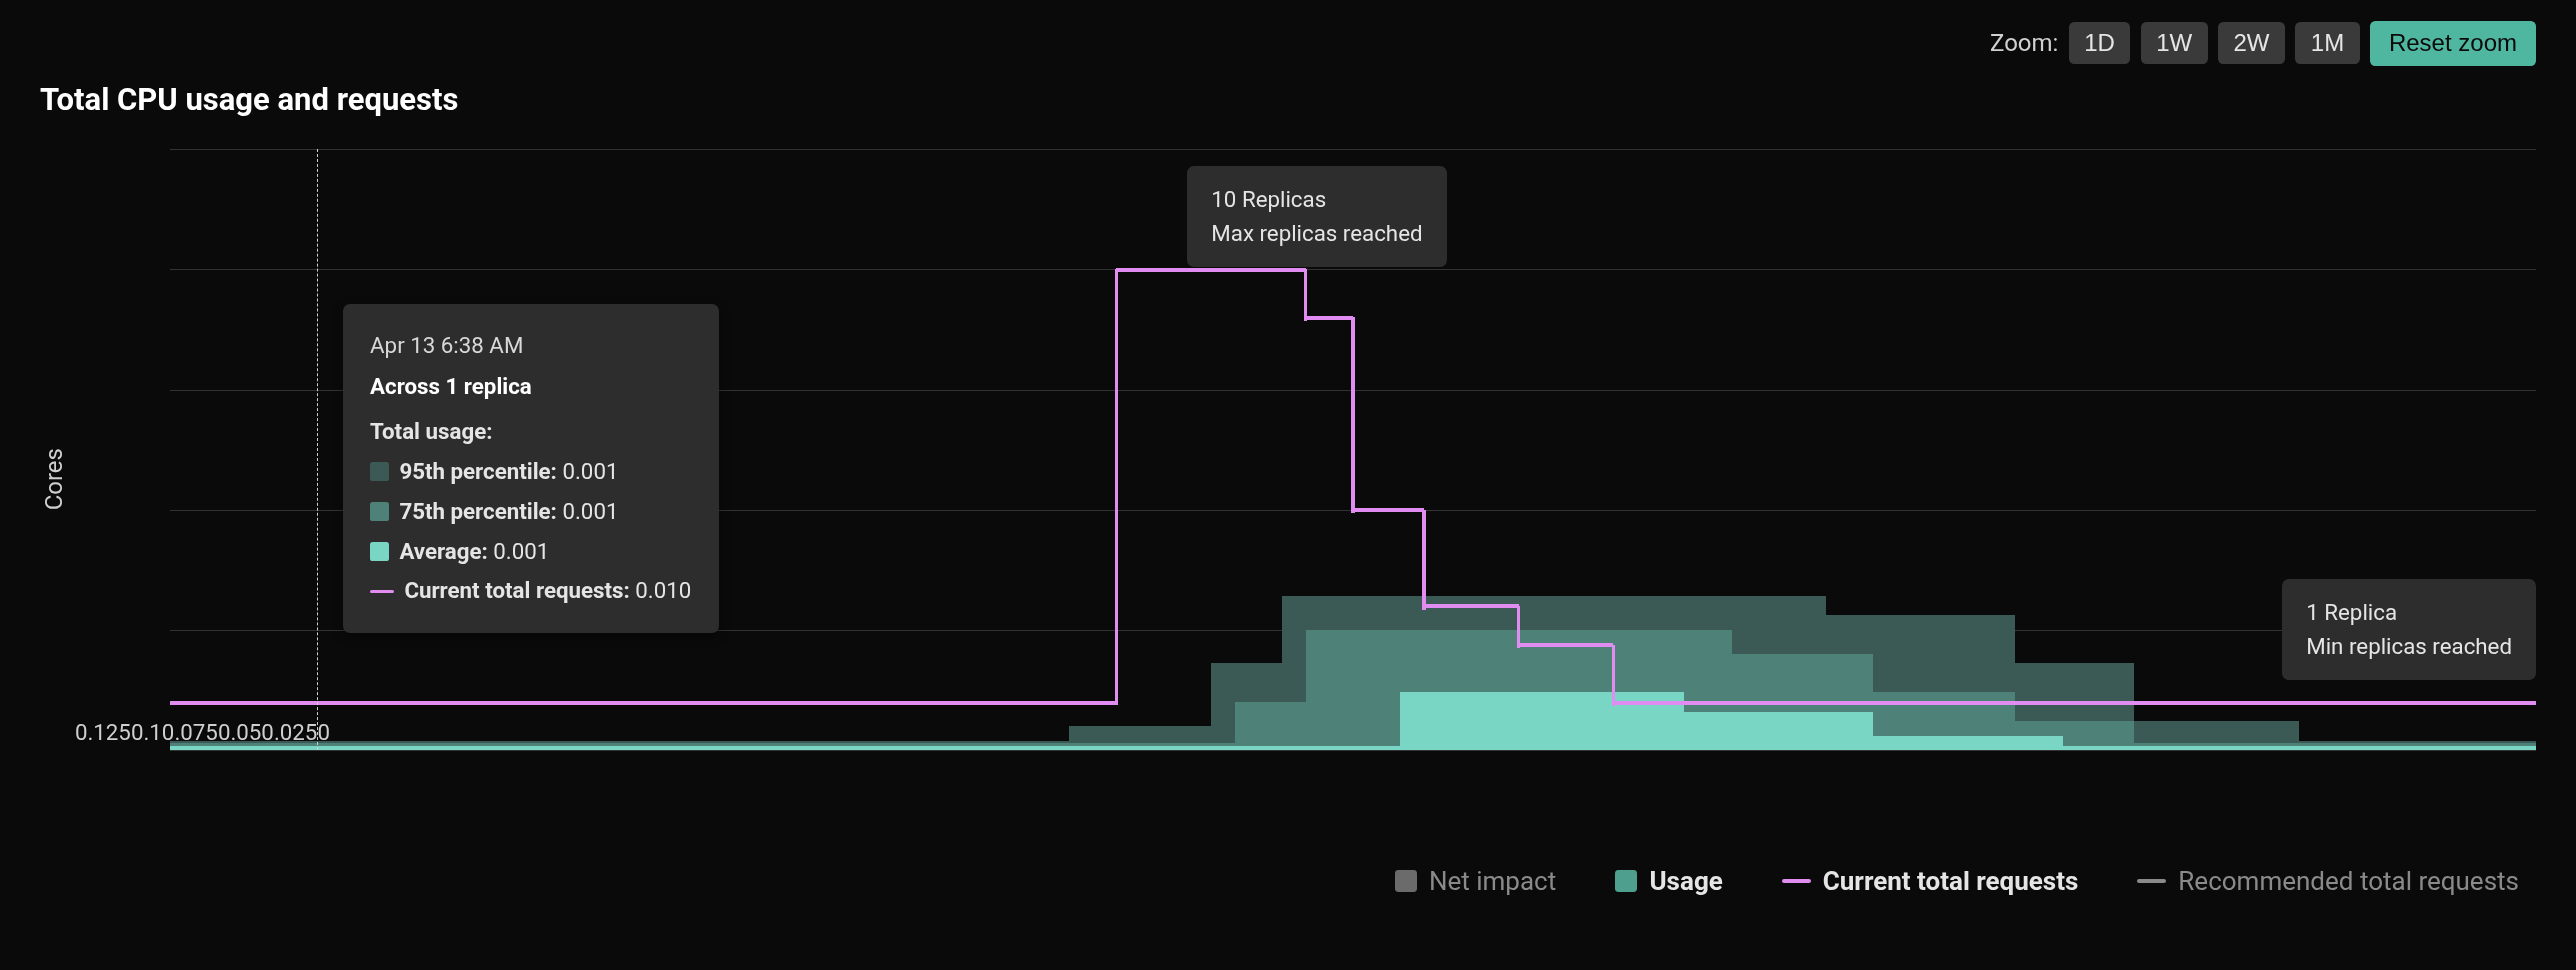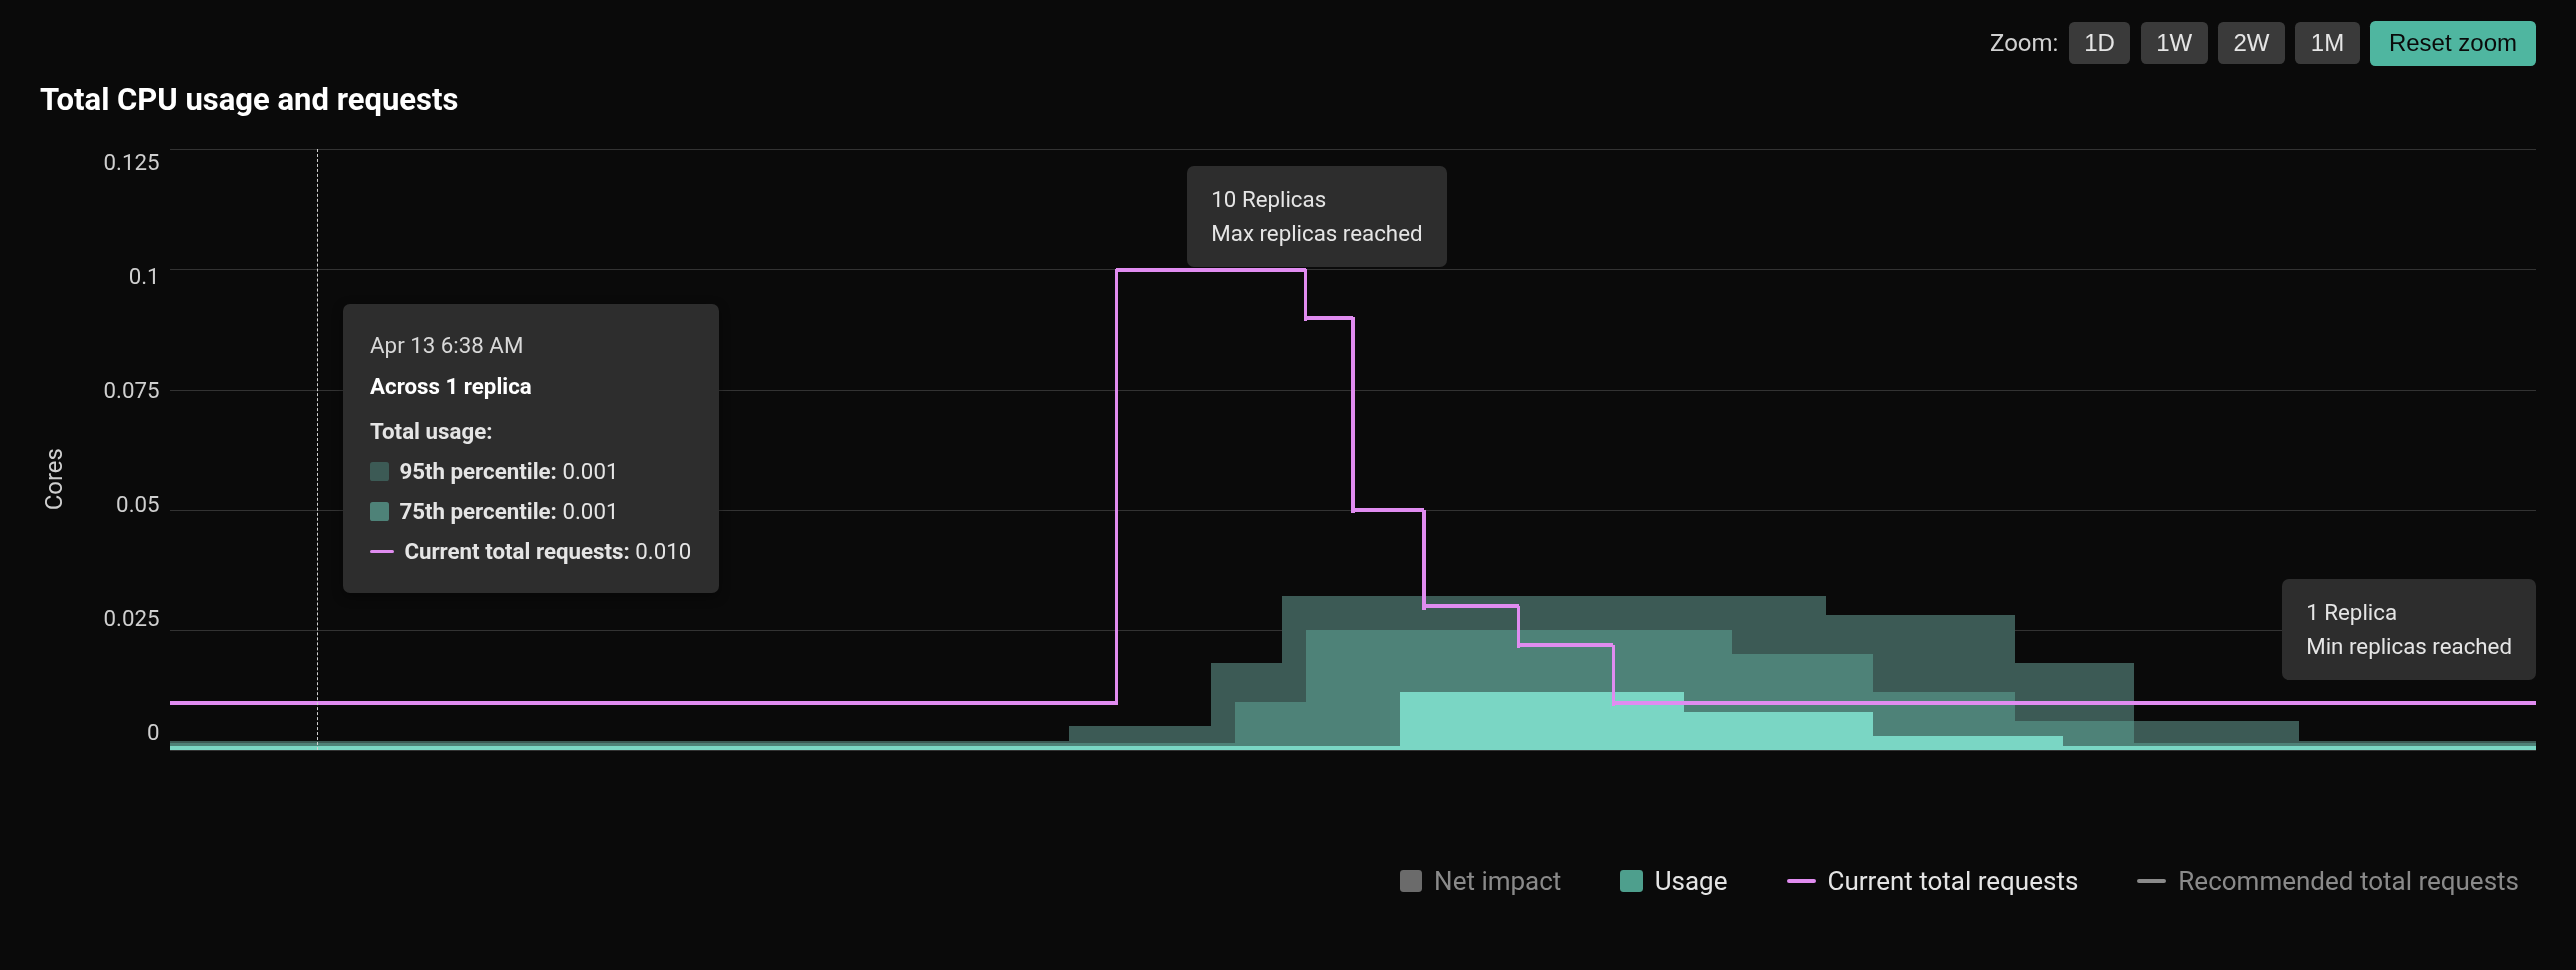--- a/index.html
+++ b/index.html
@@ -54,21 +54,21 @@
   .ylabel {
     writing-mode: vertical-rl;
     transform: rotate(180deg);
     color: #cfcfcf;
     font-size: 24px;
     align-self: center;
     margin-right: 6.9px;
   }
   .yaxis {
     display: flex;
-    flex-direction: column;
+    flex-direction: row;
     justify-content: space-between;
     align-items: flex-end;
     padding: 0 10.3px 0 0;
     height: 596px;
     margin-top: 5.2px;
     width: 95px;
   }
   .ytick { color: #cfcfcf; font-size: 22.3px; }
   .plot {
     position: relative;
@@ -138,21 +138,21 @@
     padding-right: 17px;
   }
   .legend .item { display:flex; align-items:center; gap:12px;padding-left:18px; }
   .leg-sw { width:22.3px; height:22.3px; border-radius:3.4px; }
   .leg-net { background:#6b6b6b; }
   .leg-use { background:#4e9f8d; }
   .leg-line { width:29px; height:4.3px; border-radius:2.6px; }
   .leg-pink { background:#e08cf0; }
   .leg-grey { background:#8a8a8a; }
   .muted { color:#8a8a8a; }
-  .live  { color:#e5e5e5; }
+  .live  { color:#e5e5e5;font-weight:bold; }
 </style>
 </head>
 <body>
 
 <div class="zoom-row">
   <span class="zoom-label">Zoom:</span>
   <button class="zoom-btn">1D</button>
   <button class="zoom-btn">1W</button>
   <button class="zoom-btn">2W</button>
   <button class="zoom-btn">1M</button>
@@ -220,20 +220,24 @@
         <div class="sect">Total usage:</div>
         <div class="row">
           <span class="sw sw-95"></span>
           <span><b>95th percentile:</b> 0.001</span>
         </div>
         <div class="row">
           <span class="sw sw-75"></span>
           <span><b>75th percentile:</b> 0.001</span>
         </div>
         <div class="row">
+          <span class="sw sw-avg"></span>
+          <span><b>Average:</b> 0.001</span>
+        </div>
+        <div class="row">
           <span class="sw-line sw-pink"></span>
           <span><b>Current total requests:</b> 0.010</span>
         </div>
       </div>
       <div class="callout" style="left: 43%; top: 17px;">
         <div>10 Replicas</div>
         <div>Max replicas reached</div>
       </div>
       <div class="callout" style="right: 0px; top: 430px;">
         <div>1 Replica</div>

